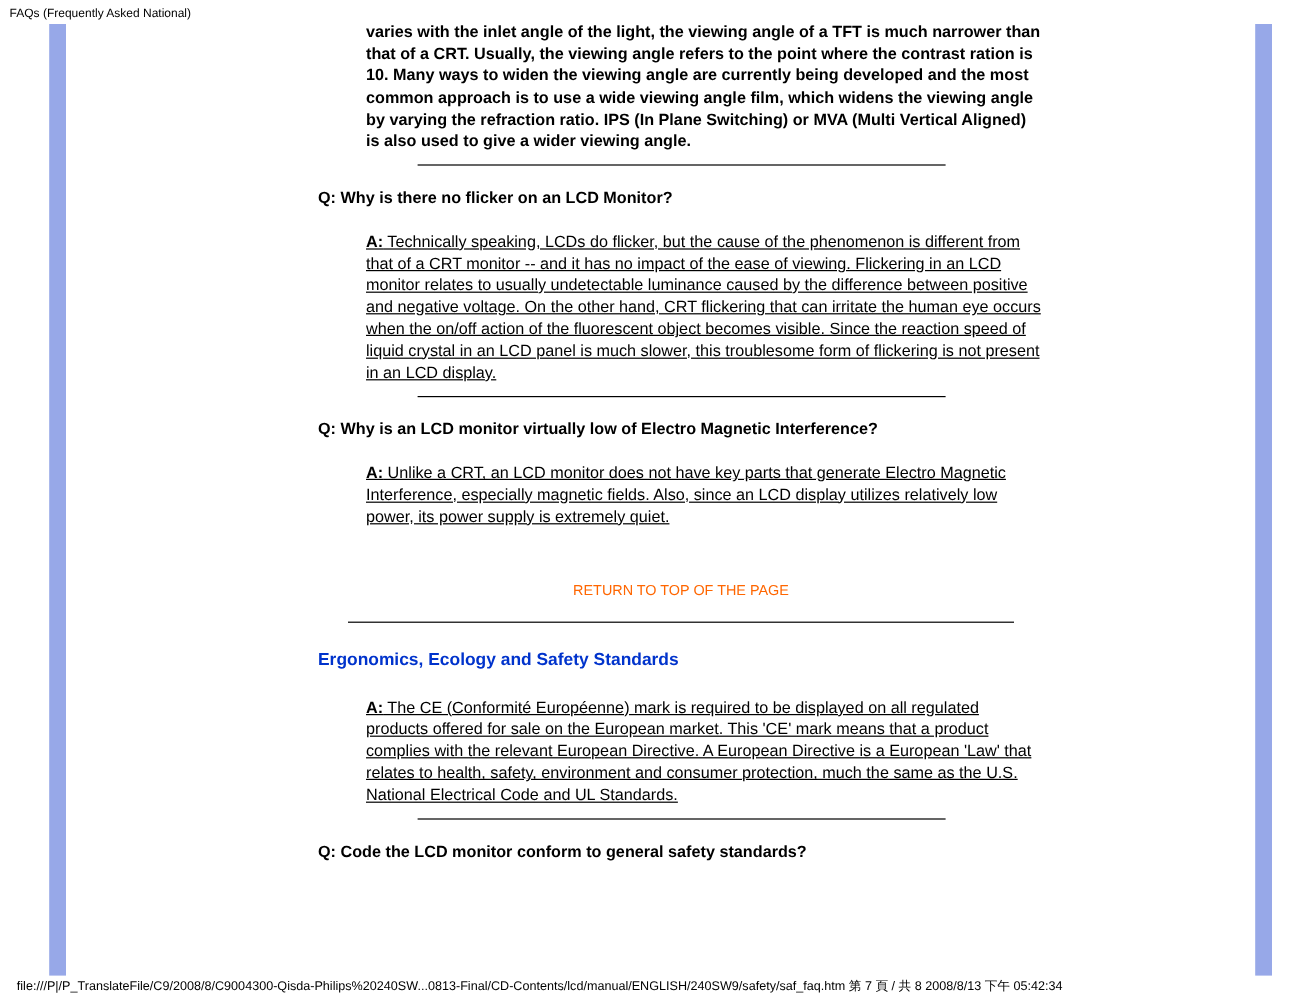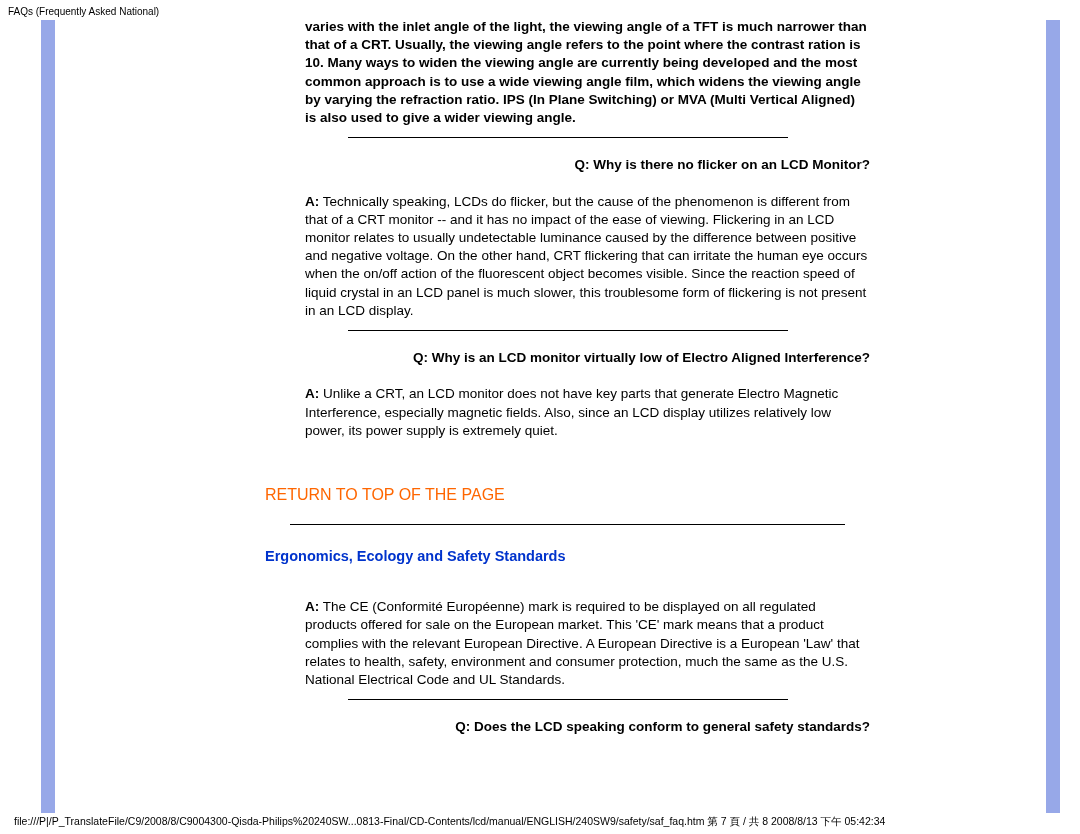--- a/index.html
+++ b/index.html
@@ -61,41 +61,41 @@
     .divider-long {
       width: 555px;
       margin: 18px auto;
       border: none;
       border-top: 1px solid #000;
     }
     .q-line {
       font-weight: bold;
       margin-top: 18px;
       margin-bottom: 18px;
-      text-align: right;
     }
     .a-block {
       margin-left: 40px;
       margin-bottom: 8px;
+      text-decoration: underline;
     }
     .a-label {
       font-weight: bold;
     }
     .return-link {
-      text-align: left;
+      text-align: center;
       color: #ff6600;
-      font-size: 16px;
+      font-size: 12px;
       margin: 44px 0 14px;
     }
     .section-heading {
       color: #0033cc;
       font-weight: bold;
       font-size: 14.5px;
       margin-top: 22px;
-      margin-bottom: 32px;
+      margin-bottom: 20px;
     }
     .footer-path {
       position: absolute;
       bottom: 5px;
       left: 14px;
       font-size: 10.5px;
       color: #000;
       white-space: nowrap;
       margin-top: 17px;
     }
@@ -114,34 +114,34 @@
 
   <hr class="divider-short">
 
   <div class="q-line">Q: Why is there no flicker on an LCD Monitor?</div>
   <div class="a-block">
     <span class="a-label">A:</span><span> Technically speaking, LCDs do flicker, but the cause of the phenomenon is different from that of a CRT monitor -- and it has no impact of the ease of viewing. Flickering in an LCD monitor relates to usually undetectable luminance caused by the difference between positive and negative voltage. On the other hand, CRT flickering that can irritate the human eye occurs when the on/off action of the fluorescent object becomes visible. Since the reaction speed of liquid crystal in an LCD panel is much slower, this troublesome form of flickering is not present in an LCD display.</span>
   </div>
 
   <hr class="divider-short">
 
-  <div class="q-line">Q: Why is an LCD monitor virtually low of Electro Aligned Interference?</div>
+  <div class="q-line">Q: Why is an LCD monitor virtually low of Electro Magnetic Interference?</div>
   <div class="a-block">
     <span class="a-label">A:</span><span> Unlike a CRT, an LCD monitor does not have key parts that generate Electro Magnetic Interference, especially magnetic fields. Also, since an LCD display utilizes relatively low power, its power supply is extremely quiet.</span>
   </div>
 
   <div class="return-link">RETURN TO TOP OF THE PAGE</div>
 
   <hr class="divider-long">
 
   <div class="section-heading">Ergonomics, Ecology and Safety Standards</div>
 
   <div class="a-block">
     <span class="a-label">A:</span><span> The CE (Conformité Européenne) mark is required to be displayed on all regulated products offered for sale on the European market. This 'CE' mark means that a product complies with the relevant European Directive. A European Directive is a European 'Law' that relates to health, safety, environment and consumer protection, much the same as the U.S. National Electrical Code and UL Standards.</span>
   </div>
 
   <hr class="divider-short">
 
-  <div class="q-line">Q: Does the LCD speaking conform to general safety standards?</div>
+  <div class="q-line">Q: Code the LCD monitor conform to general safety standards?</div>
 
 </div>
 
 <div class="footer-path">file:///P|/P_TranslateFile/C9/2008/8/C9004300-Qisda-Philips%20240SW...0813-Final/CD-Contents/lcd/manual/ENGLISH/240SW9/safety/saf_faq.htm 第 7 頁 / 共 8 2008/8/13 下午 05:42:34</div>
 
 </body></html>

